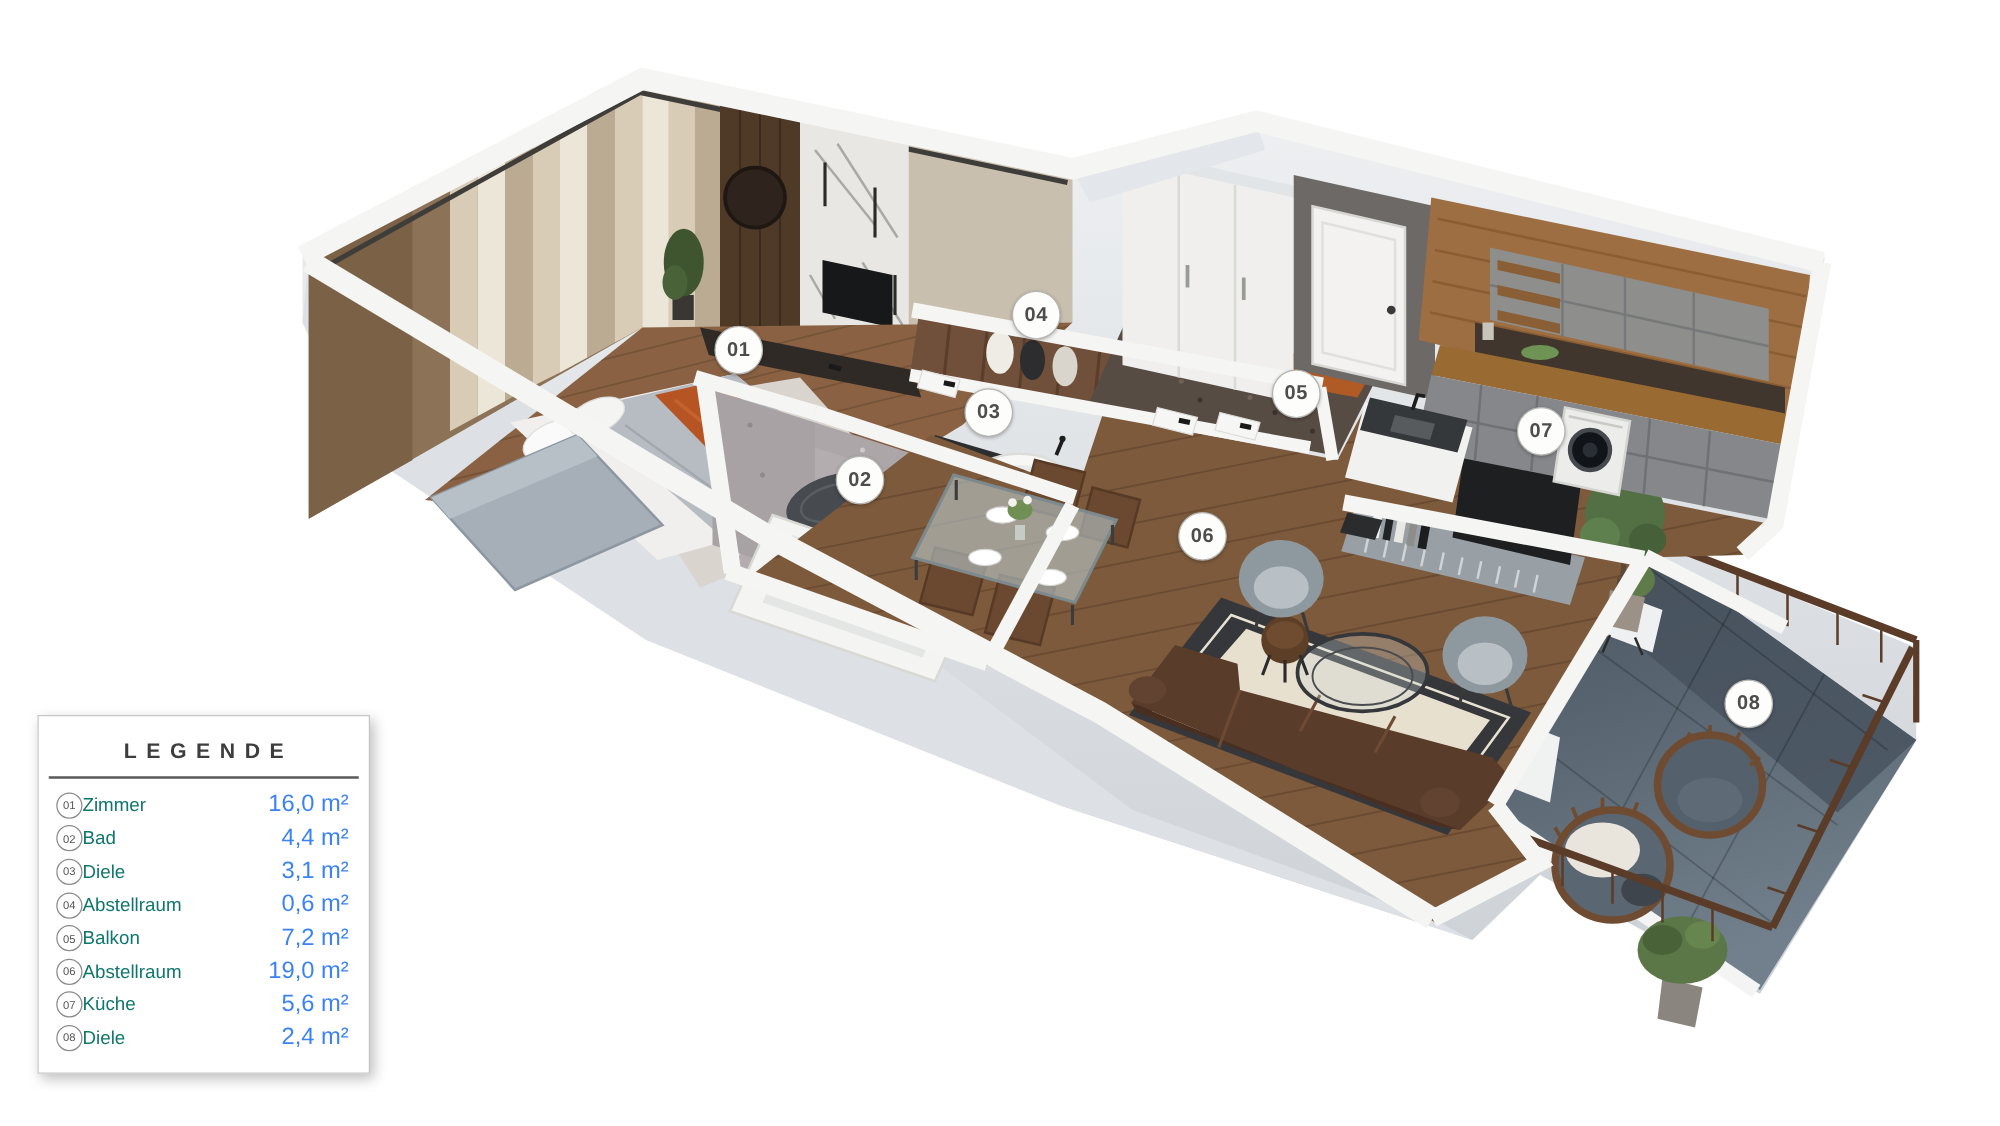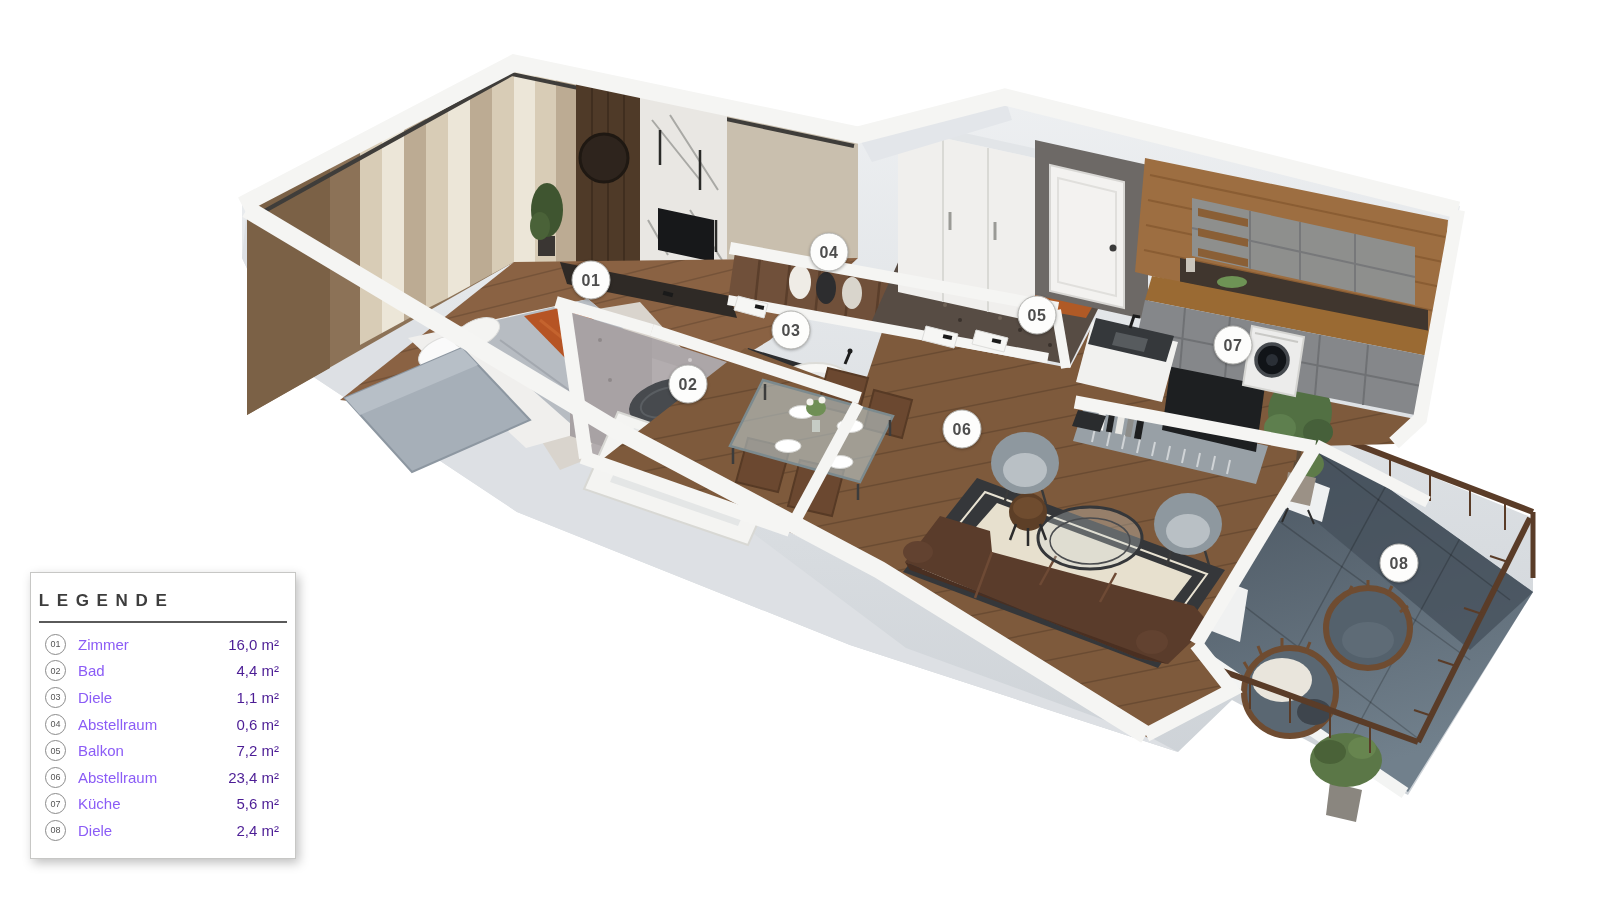--- a/index.html
+++ b/index.html
@@ -13,29 +13,29 @@
          box-shadow:0 1px 3px rgba(0,0,0,.28);
          display:flex;align-items:center;justify-content:center;
          transform:translate(-50%,-50%);}
   .badge span{font-size:16px;font-weight:bold;color:#4d4d4d;letter-spacing:.5px;}
 
   
   .legend{position:absolute;left:30px;top:572px;width:264px;
           background:#ffffff;border:1px solid #c7c7c5;
           box-shadow:3px 4px 10px rgba(0,0,0,.25);
           padding:10px 0 14px 0;}
-  .legend-title{font-size:17px;font-weight:bold;color:#3d3d3d;
+  .legend-title{text-align:center;font-size:17px;font-weight:bold;color:#3d3d3d;
                 letter-spacing:.45em;margin:8px 0 10px 0;padding-left:.45em;}
   .legend-rule{border:none;border-top:2px solid #5a5a5a;margin:0 8px 8px 8px;}
   .lrow{display:flex;align-items:center;height:26.6px;padding:0 16px 0 14px;}
   .lnum{width:19px;height:19px;border:1px solid #8b8b8b;border-radius:50%;
         display:flex;align-items:center;justify-content:center;
         font-size:9px;color:#555;flex:none;}
-  .llabel{flex:1;font-size:15px;color:#8b5cf6;margin-left:12px;}
-  .larea{font-size:15px;color:#4c1d95;text-align:right;}
+  .llabel{flex:1;font-size:15px;color:#0f766e;}
+  .larea{font-size:19px;color:#3b82f6;text-align:right;}
 </style>
 </head>
 <body>
 
 <div class="stage">
 
 <svg class="plan-svg" viewBox="0 0 1600 901">
   <defs>
     <linearGradient id="wallmass" x1="0" y1="0" x2="0" y2="1">
       <stop offset="0" stop-color="#eff1f3"></stop>
@@ -510,39 +510,39 @@
 
         <div class="lrow">
           <span class="lnum">02</span>
           <span class="llabel">Bad</span>
           <span class="larea">4,4 m²</span>
         </div>
 
         <div class="lrow">
           <span class="lnum">03</span>
           <span class="llabel">Diele</span>
-          <span class="larea">1,1 m²</span>
+          <span class="larea">3,1 m²</span>
         </div>
 
         <div class="lrow">
           <span class="lnum">04</span>
           <span class="llabel">Abstellraum</span>
           <span class="larea">0,6 m²</span>
         </div>
 
         <div class="lrow">
           <span class="lnum">05</span>
           <span class="llabel">Balkon</span>
           <span class="larea">7,2 m²</span>
         </div>
 
         <div class="lrow">
           <span class="lnum">06</span>
           <span class="llabel">Abstellraum</span>
-          <span class="larea">23,4 m²</span>
+          <span class="larea">19,0 m²</span>
         </div>
 
         <div class="lrow">
           <span class="lnum">07</span>
           <span class="llabel">Küche</span>
           <span class="larea">5,6 m²</span>
         </div>
 
         <div class="lrow">
           <span class="lnum">08</span>

